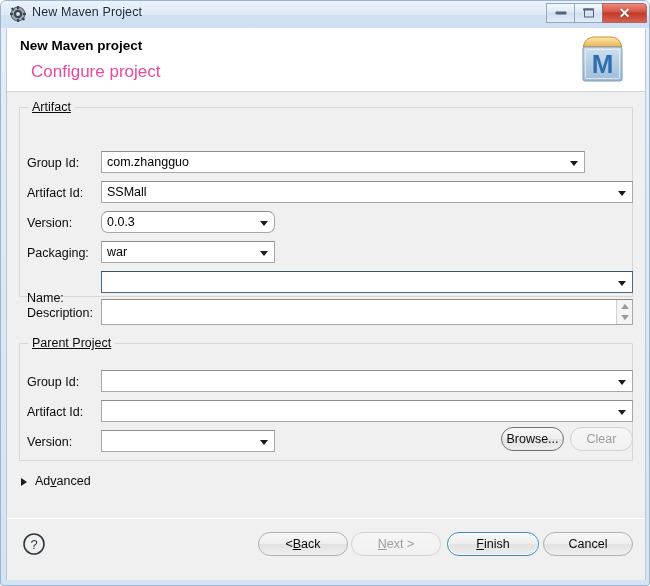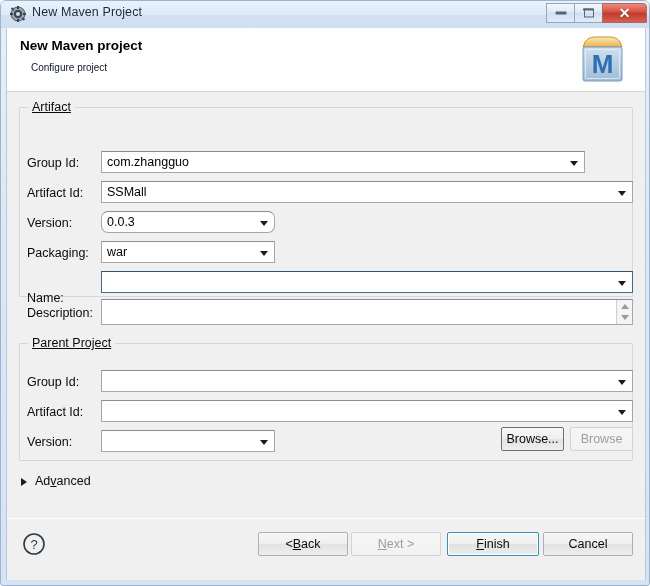--- a/index.html
+++ b/index.html
@@ -68,21 +68,21 @@
     position: absolute; left: 0; top: 0; width: 638px; height: 63px;
     background: #ffffff;
     border-bottom: 1px solid #d4d4d4;
   }
   .header-title {
     position: absolute; left: 13px; top: 9px;
     font-size: 13.5px; font-weight: bold; color: #000;
   }
   .header-sub {
     position: absolute; left: 24px; top: 33px;
-    font-size: 10px; color: #0f172a;
+    font-size: 17px; color: #ec4899;
   }
   .maven-icon {
     position: absolute; right: 15px; top: 5px; width: 55px; height: 52px;
   }
 
   
   .content {
     position: absolute; left: 0; top: 64px; width: 638px; height: 423px;
     background: #f0f0f0;
   }
@@ -149,21 +149,21 @@
     border-right: 4px solid transparent;
   }
   .spin .up { top: 4px; border-bottom: 5px solid #9a9a9a; }
   .spin .dn { bottom: 4px; border-top: 5px solid #9a9a9a; }
 
   
   .btn {
     position: absolute;
     height: 24px;
     border: 1px solid #b0b0b0;
-    border-radius: 2px;
+    border-radius: 12px;
     background: linear-gradient(180deg,#f7f7f7 0%,#efefef 48%,#e2e2e2 50%,#eeeeee 100%);
     font-size: 12.5px; color: #0a0a0a;
     display: flex; align-items: center; justify-content: center;
     white-space: nowrap;
     cursor: default;
   }
   .btn.strong { border: 1px solid #707070; }
   .btn.disabled { color: #9d9d9d; border-color: #d2d2d2;
     background: linear-gradient(180deg,#f6f6f6 0%,#f1f1f1 100%); }
   .btn.default {
@@ -320,21 +320,21 @@
         <span class="val"></span>
         <span class="arrow"></span>
       </div>
 
       <div class="lbl" style="left:20px; top:341px;">Version:</div>
       <div class="field" style="left:94px; top:337px; width:174px;">
         <span class="val"></span>
         <span class="arrow"></span>
       </div>
       <div class="btn strong" style="left:494px; top:334px; width:63px;">Browse...</div>
-      <div class="btn disabled" style="left:563px; top:334px; width:63px;">Browse</div>
+      <div class="btn disabled" style="left:563px; top:334px; width:63px;">Clear</div>
 
       <div class="advanced" style="left:14px; top:381px; padding-left:14px;">
         <span class="tri"></span>
         <span>Ad</span><span class="mn">v</span><span>anced</span>
       </div>
 
     </div>
 
     <div class="separator"></div>
     <div class="footer">

